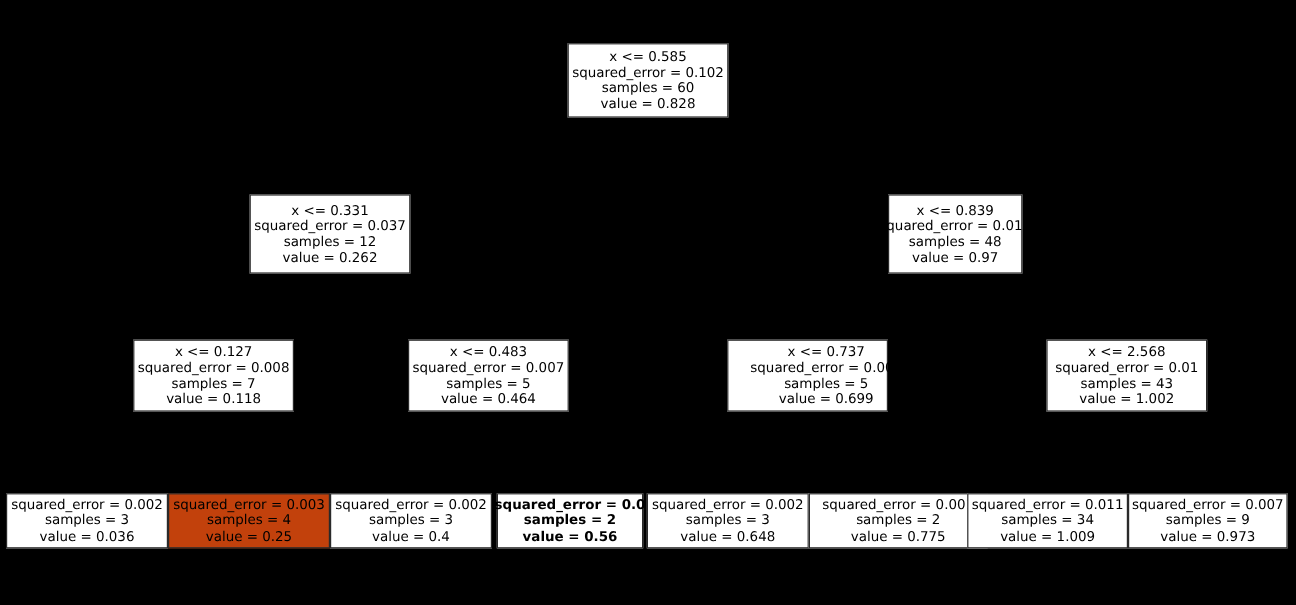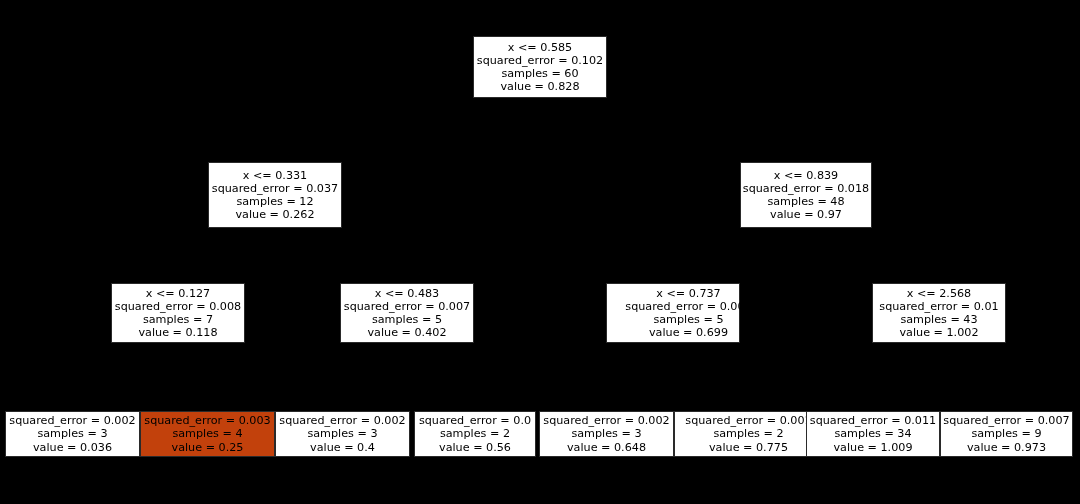--- a/index.html
+++ b/index.html
@@ -48,37 +48,37 @@
       <span class="line">squared_error = 0.102</span>
       <span class="line">samples = 60</span>
       <span class="line">value = 0.828</span>
     </div>
     <div class="node" style="left: 208px; top: 162px; width: 134px; height: 66px; background: rgb(255, 255, 255); border-color: rgb(42, 42, 42); color: rgb(0, 0, 0);">
       <span class="line">x &lt;= 0.331</span>
       <span class="line">squared_error = 0.037</span>
       <span class="line">samples = 12</span>
       <span class="line">value = 0.262</span>
     </div>
-    <div class="node" style="left: 740px; top: 162px; width: 132px; height: 66px; background: rgb(255, 255, 255); border-color: rgb(42, 42, 42); color: rgb(0, 0, 0);">
+    <div class="node" style="left: 740px; top: 162px; width: 112px; height: 66px; background: rgb(255, 255, 255); border-color: rgb(42, 42, 42); color: rgb(0, 0, 0);">
       <span class="line">x &lt;= 0.839</span>
       <span class="line">squared_error = 0.018</span>
       <span class="line">samples = 48</span>
       <span class="line">value = 0.97</span>
     </div>
     <div class="node" style="left: 75px; top: 283px; width: 134px; height: 60px; background: rgb(255, 255, 255); border-color: rgb(42, 42, 42); color: rgb(0, 0, 0); margin-left: 36px;">
       <span class="line">x &lt;= 0.127</span>
       <span class="line">squared_error = 0.008</span>
       <span class="line">samples = 7</span>
       <span class="line">value = 0.118</span>
     </div>
     <div class="node" style="left: 340px; top: 283px; width: 134px; height: 60px; background: rgb(255, 255, 255); border-color: rgb(42, 42, 42); color: rgb(0, 0, 0);">
       <span class="line">x &lt;= 0.483</span>
       <span class="line">squared_error = 0.007</span>
       <span class="line">samples = 5</span>
-      <span class="line">value = 0.402</span>
+      <span class="line">value = 0.464</span>
     </div>
     <div class="node" style="left: 606px; top: 283px; width: 134px; height: 60px; background: rgb(255, 255, 255); border-color: rgb(42, 42, 42); color: rgb(0, 0, 0); padding-left: 31px;">
       <span class="line">x &lt;= 0.737</span>
       <span class="line">squared_error = 0.005</span>
       <span class="line">samples = 5</span>
       <span class="line">value = 0.699</span>
     </div>
     <div class="node" style="left: 872px; top: 283px; width: 134px; height: 60px; background: rgb(255, 255, 255); border-color: rgb(42, 42, 42); color: rgb(0, 0, 0);">
       <span class="line">x &lt;= 2.568</span>
       <span class="line">squared_error = 0.01</span>
@@ -93,21 +93,21 @@
     <div class="node leaf" style="left: 140px; top: 411px; width: 135px; height: 46px; background: #c2410c; border-color: rgb(42, 42, 42); color: rgb(0, 0, 0);">
       <span class="line">squared_error = 0.003</span>
       <span class="line">samples = 4</span>
       <span class="line">value = 0.25</span>
     </div>
     <div class="node leaf" style="left: 275px; top: 411px; width: 135px; height: 46px; background: rgb(255, 255, 255); border-color: rgb(42, 42, 42); color: rgb(0, 0, 0);">
       <span class="line">squared_error = 0.002</span>
       <span class="line">samples = 3</span>
       <span class="line">value = 0.4</span>
     </div>
-    <div class="node leaf" style="left: 414px; top: 411px; width: 122px; height: 46px; background: rgb(255, 255, 255); border-color: rgb(42, 42, 42); color: rgb(0, 0, 0);">
+    <div class="node leaf" style="left: 414px; top: 411px; width: 122px; height: 46px; background: rgb(255, 255, 255); border-color: rgb(42, 42, 42); color: rgb(0, 0, 0); font-weight: bold;">
       <span class="line">squared_error = 0.0</span>
       <span class="line">samples = 2</span>
       <span class="line">value = 0.56</span>
     </div>
     <div class="node leaf" style="left: 539px; top: 411px; width: 135px; height: 46px; background: rgb(255, 255, 255); border-color: rgb(42, 42, 42); color: rgb(0, 0, 0);">
       <span class="line">squared_error = 0.002</span>
       <span class="line">samples = 3</span>
       <span class="line">value = 0.648</span>
     </div>
     <div class="node leaf" style="left: 674px; top: 411px; width: 149px; height: 46px; background: rgb(255, 255, 255); border-color: rgb(42, 42, 42); color: rgb(0, 0, 0);">

